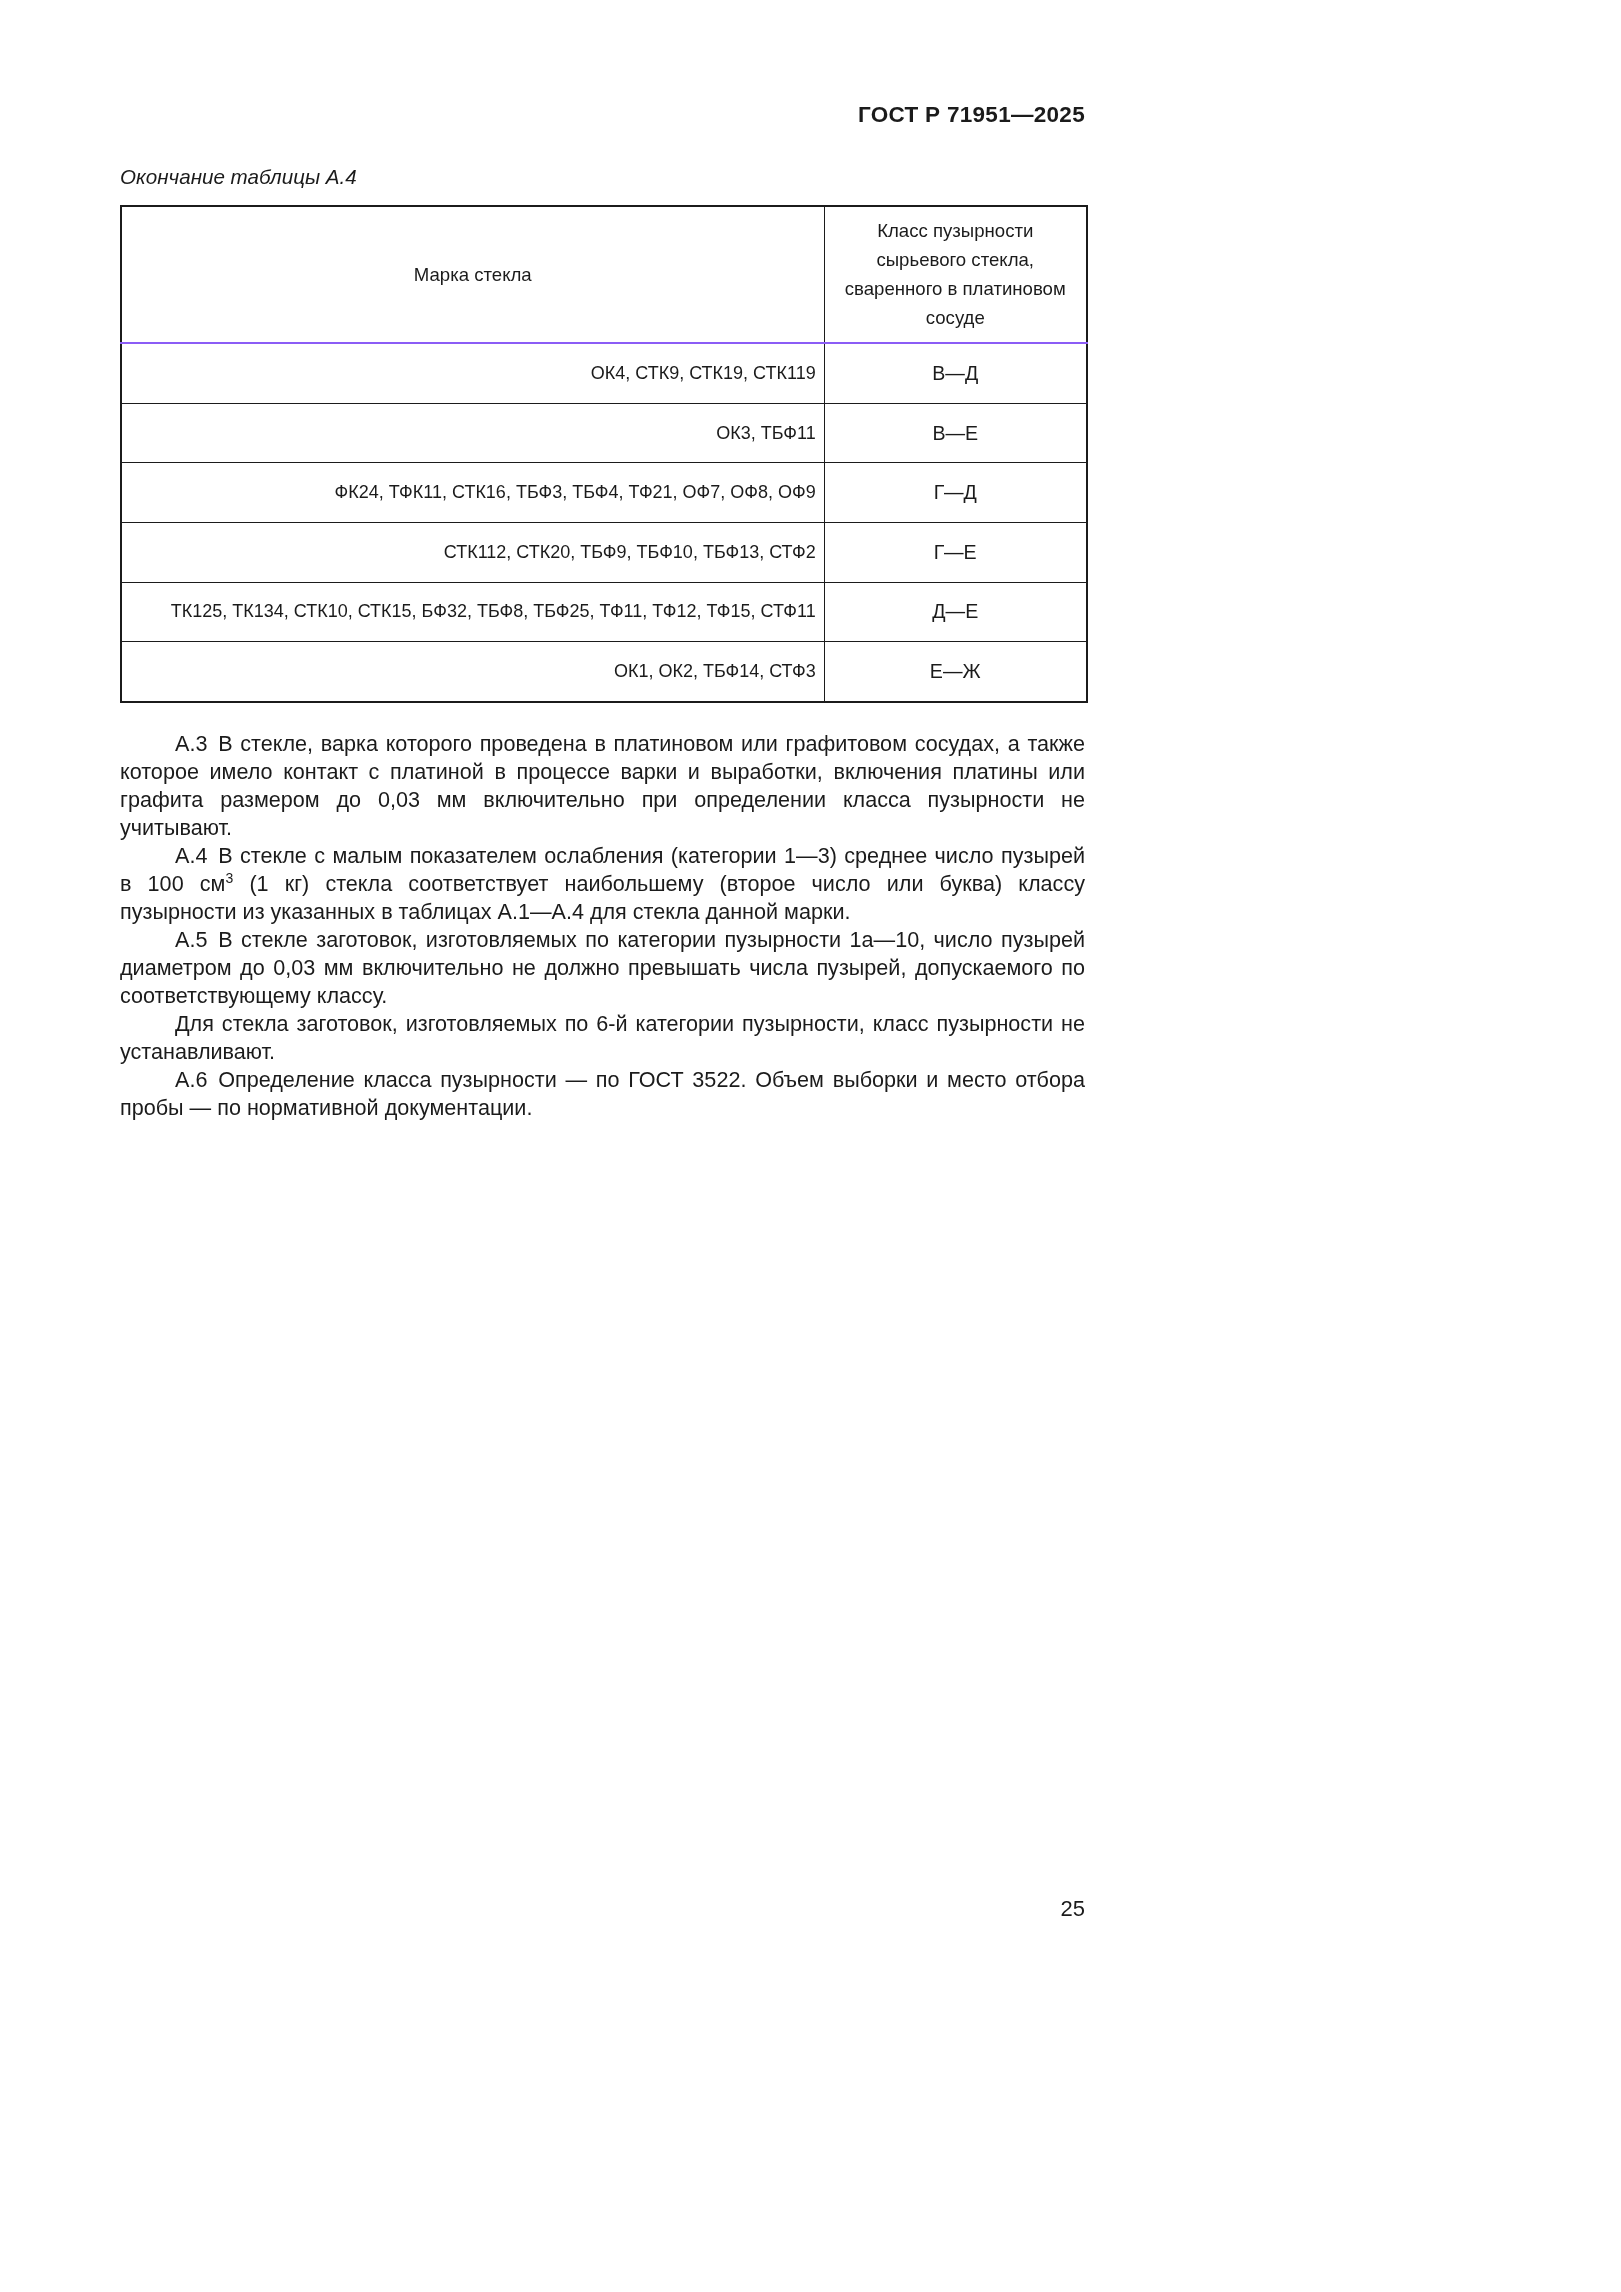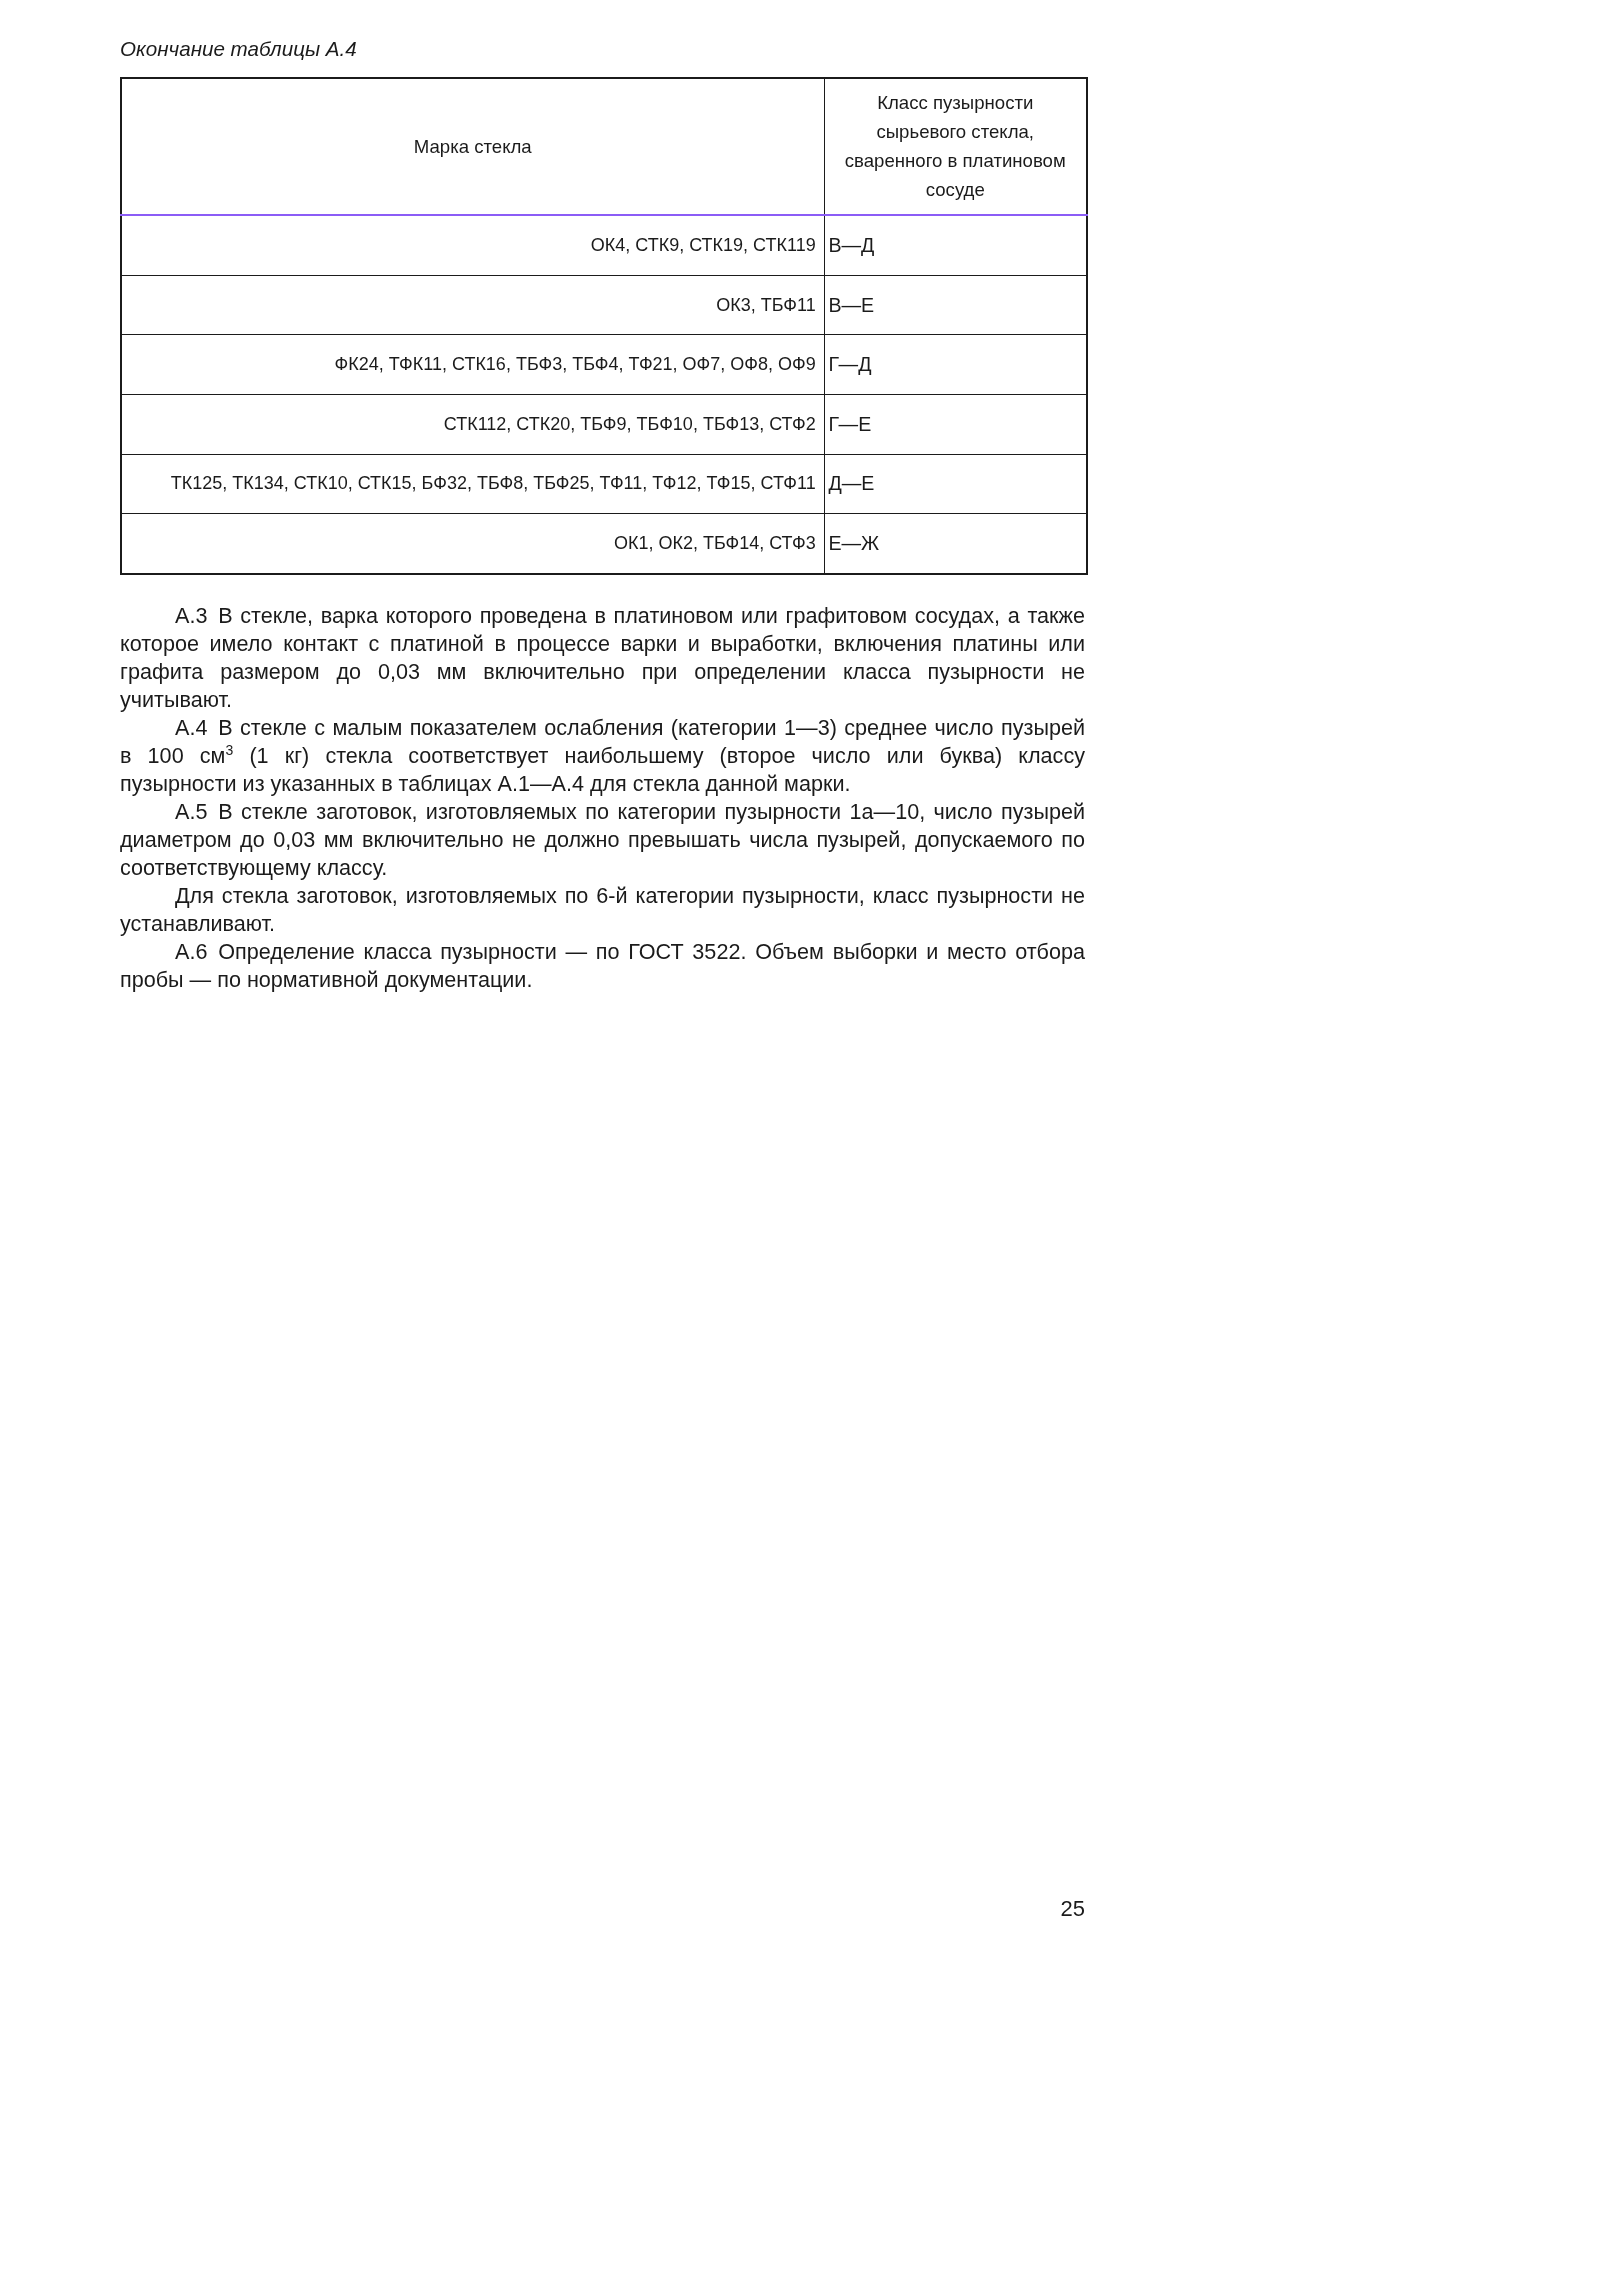--- a/index.html
+++ b/index.html
@@ -57,20 +57,21 @@
     vertical-align: middle;
   }
   td.grade {
     font-size: 18px;
     padding: 7.8px 7.8px 7.8px 12.7px;
     white-space: nowrap;
     text-align: right;
   }
   td.cls {
     font-size: 19.6px;
+    text-align: center;
     padding: 7.8px 3.9px;
   }
   .paras {
     margin-top: 27px;
     font-size: 21.6px;
     line-height: 28px;
     text-align: justify;
   }
   .paras p {
     margin: 0;
@@ -88,20 +89,21 @@
     width: 965px;
     text-align: right;
     font-size: 22px;
   }
 </style>
 </head>
 <body>
 
 <div class="content">
 
+  <div class="doc-header">ГОСТ Р 71951—2025</div>
 
   <div class="table-caption">Окончание таблицы А.4</div>
 
   <table class="gost">
     <colgroup>
       <col class="c1">
       <col class="c2">
     </colgroup>
     <thead>
       <tr>

